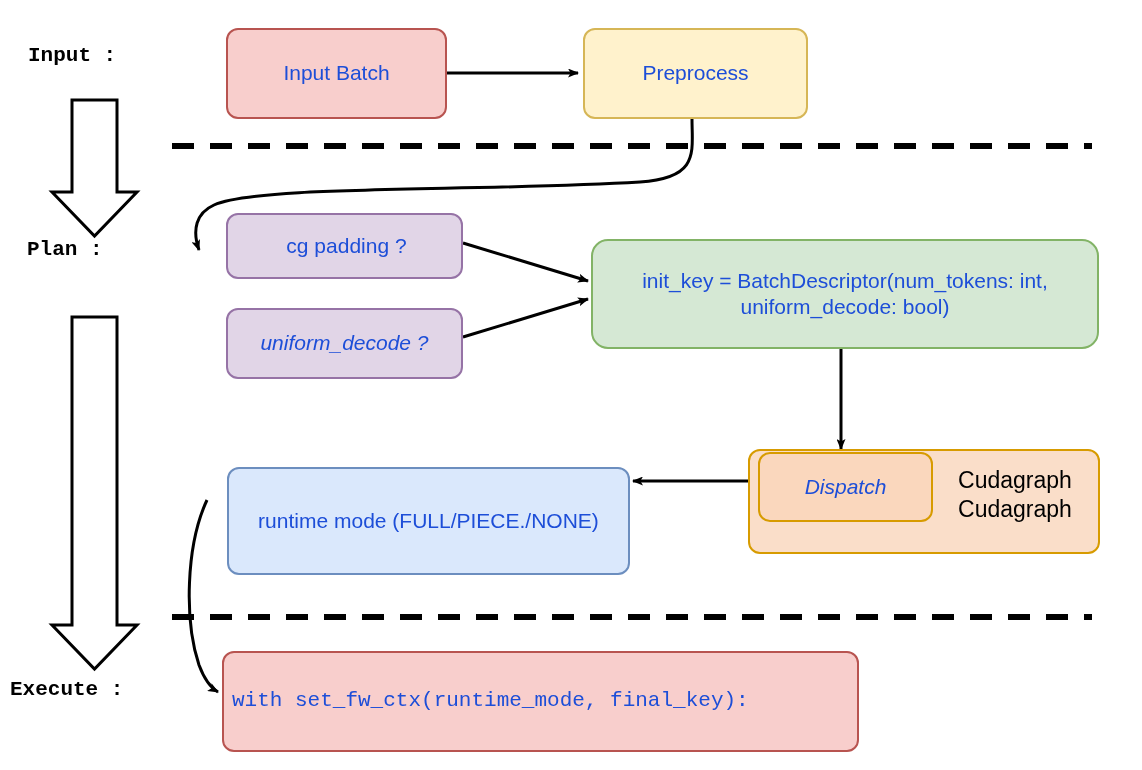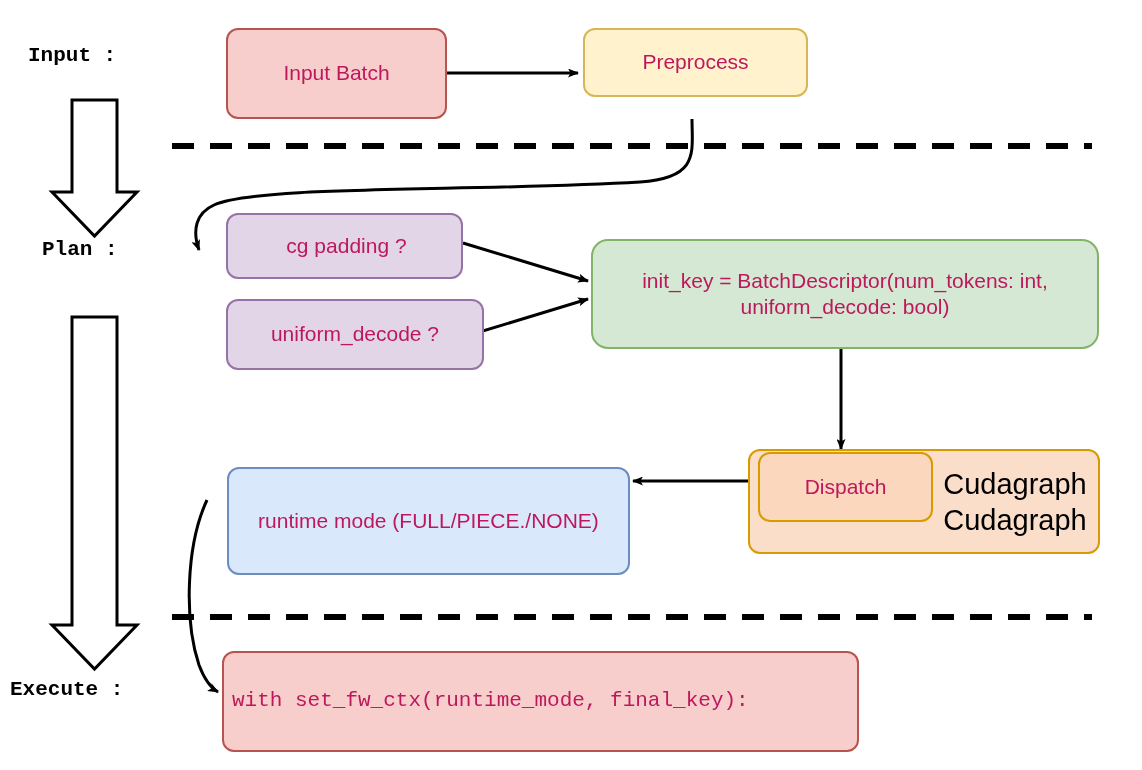--- a/index.html
+++ b/index.html
@@ -28,21 +28,21 @@
     box-sizing: border-box;
     border-radius: 12px;
     border-width: 2px;
     border-style: solid;
     display: flex;
     align-items: center;
     justify-content: center;
     text-align: center;
     font-family: "Liberation Sans", sans-serif;
     font-size: 21px;
-    color: #be185d;
+    color: #1d4ed8;
     line-height: 1.25;
     padding: 4px 8px;
   }
   .node.pink   { background: #f8cecc; border-color: #b85450; }
   .node.yellow { background: #fff2cc; border-color: #d6b656; }
   .node.purple { background: #e1d5e7; border-color: #9673a6; }
   .node.green  { background: #d5e8d4; border-color: #82b366; border-radius: 17px; }
   .node.blue   { background: #dae8fc; border-color: #6c8ebf; margin-top: 22px; }
   .node.orange-outer { background: #fadec9; border-color: #d79b00; }
   .node.orange-inner { background: #fad7bd; border-color: #d79b00; }
@@ -56,21 +56,21 @@
   #svg-layer {
     position: absolute;
     left: 0; top: 0;
     width: 1142px;
     height: 770px;
     pointer-events: none;
   }
   .outer-text {
     position: absolute;
     font-family: "Liberation Sans", sans-serif;
-    font-size: 29px;
+    font-size: 23px;
     color: #000;
     text-align: center;
     line-height: 1.25;
   }
 </style>
 </head>
 <body>
 
 <div id="canvas">
 
@@ -98,52 +98,52 @@
     <line x1="463" y1="337" x2="588" y2="299" stroke="#000000" stroke-width="3" marker-end="url(#ah)"></line>
 
     <line x1="841" y1="349" x2="841" y2="449" stroke="#000000" stroke-width="3" marker-end="url(#ah)"></line>
 
     <line x1="751" y1="481" x2="633" y2="481" stroke="#000000" stroke-width="3" marker-end="url(#ah)"></line>
 
     <path d="M207,500 C186,545 184,620 199,665 C205,681 211,688 218,692" fill="none" stroke="#000000" stroke-width="3" marker-end="url(#ah)"></path>
   </svg>
 
   <div class="stage-label" style="left:28px; top:44px;">Input :</div>
-  <div class="stage-label" style="left:42px; top:238px;">Plan :</div>
+  <div class="stage-label" style="left:27px; top:238px;">Plan :</div>
   <div class="stage-label" style="left:10px; top:678px;">Execute :</div>
 
   <div class="node pink" style="left:226px; top:28px; width:221px; height:91px;">
     <span>Input Batch</span>
   </div>
 
-  <div class="node yellow" style="left:583px; top:28px; width:225px; height:69px;">
+  <div class="node yellow" style="left:583px; top:28px; width:225px; height:91px;">
     <span>Preprocess</span>
   </div>
 
   <div class="node purple" style="left:226px; top:213px; width:237px; height:66px;padding-left:12px;">
     <span>cg padding ?</span>
   </div>
 
-  <div class="node purple" style="left:226px; top:299px; width:258px; height:71px;">
+  <div class="node purple" style="left:226px; top:308px; width:237px; height:71px;font-style:italic;">
     <span>uniform_decode ?</span>
   </div>
 
   <div class="node green" style="left:591px; top:239px; width:508px; height:110px; flex-direction:column;">
     <span>init_key = BatchDescriptor(num_tokens: int,</span>
     <span>uniform_decode: bool)</span>
   </div>
 
   <div class="node orange-outer" style="left:748px; top:449px; width:352px; height:105px;"></div>
 
   <div class="outer-text" style="left:930px; top:466px; width:170px;">
     <div>Cudagraph</div>
     <div>Cudagraph</div>
   </div>
 
-  <div class="node orange-inner" style="left:758px; top:452px; width:175px; height:70px;">
+  <div class="node orange-inner" style="left:758px; top:452px; width:175px; height:70px;font-style:italic;">
     <span>Dispatch</span>
   </div>
 
   <div class="node blue" style="left:227px; top:445px; width:403px; height:108px; flex-direction:column;">
     <span>runtime mode (FULL/PIECE./NONE)</span>
   </div>
 
   <div class="node pink code" style="left:222px; top:651px; width:637px; height:101px; flex-direction:column; align-items:flex-start; justify-content:center;">
     <span>with set_fw_ctx(runtime_mode, final_key):</span>
   </div>

